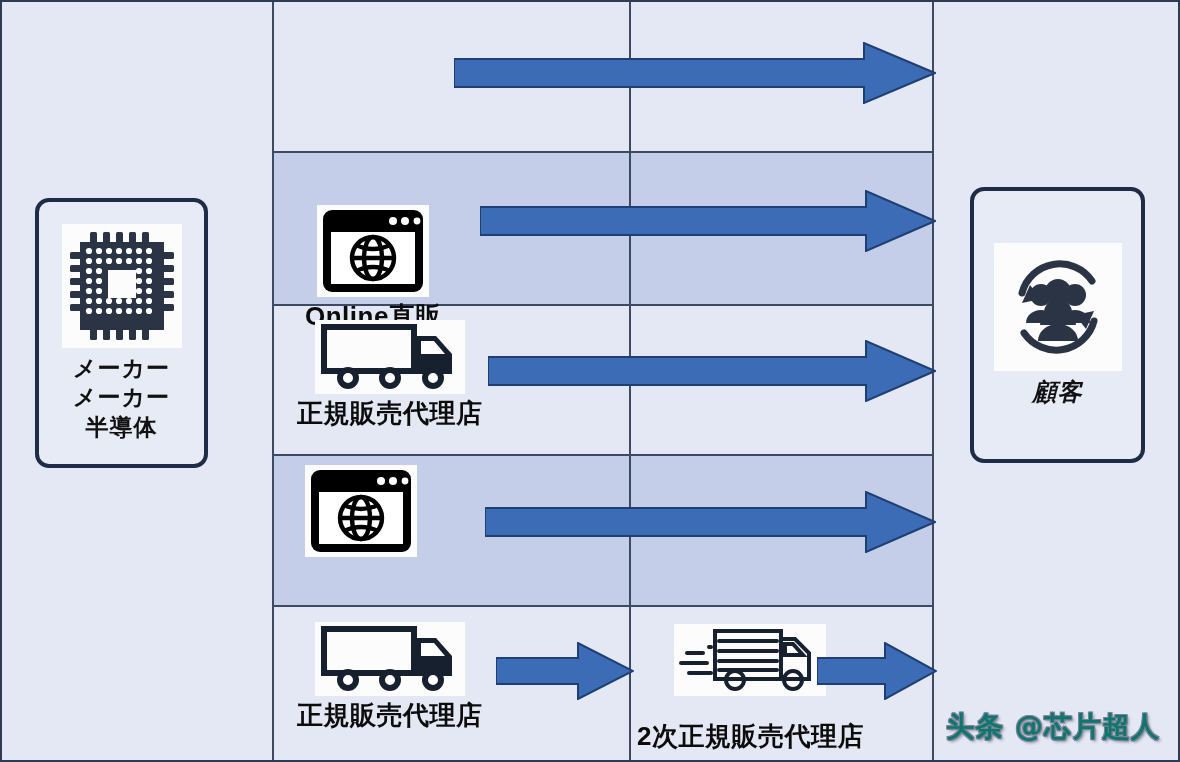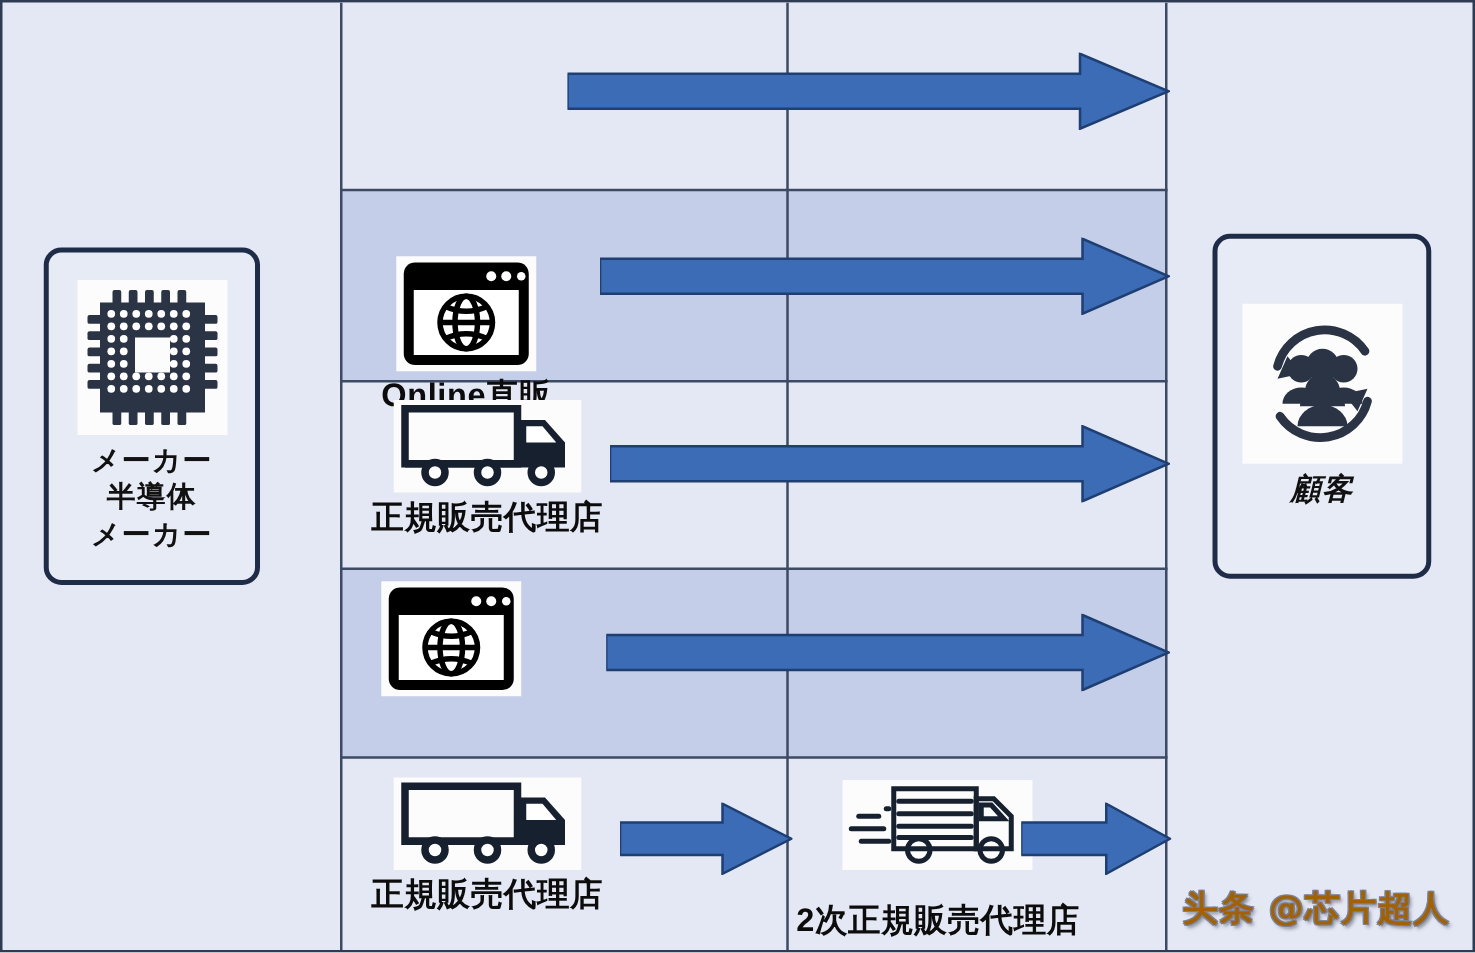--- a/index.html
+++ b/index.html
@@ -120,21 +120,21 @@
     position: absolute;
   }
 
   
   #watermark {
     position: absolute;
     right: 18px;
     bottom: 14px;
     font-size: 28px;
     font-weight: bold;
-    color: #a16207;
+    color: #0f766e;
     text-shadow:
        1px 1px 0 #7b8298, -1px 1px 0 #7b8298,
        1px -1px 0 #7b8298, -1px -1px 0 #7b8298,
        2px 2px 3px rgba(40,46,62,.5);
     letter-spacing: 1px;
     white-space: nowrap;
     font-family: "DejaVu Sans", sans-serif;
   }
 </style>
 </head>
@@ -227,22 +227,22 @@
             <circle cx="41" cy="81" r="3.1"></circle>
           <circle cx="51" cy="81" r="3.1"></circle>
             <circle cx="61" cy="81" r="3.1"></circle>
             <circle cx="71" cy="81" r="3.1"></circle>
             <circle cx="81" cy="81" r="3.1"></circle>
         </g>
       </svg>
     </div>
     <div class="endbox-label">
       <div>メーカー</div>
+      <div>メーカー</div>
       <div>半導体</div>
-      <div>メーカー</div>
     </div>
   </div>
 
   <div class="endbox" id="customer-box">
     <div class="icon-tile">
       <svg width="116" height="116" viewBox="0 0 116 116" aria-hidden="true">
         <g fill="none" stroke="#2b3445" stroke-width="7" stroke-linecap="round">
           <path d="M22 44 A39 39 0 0 1 92 32"></path>
           <path d="M94 72 A39 39 0 0 1 24 84"></path>
         </g>

